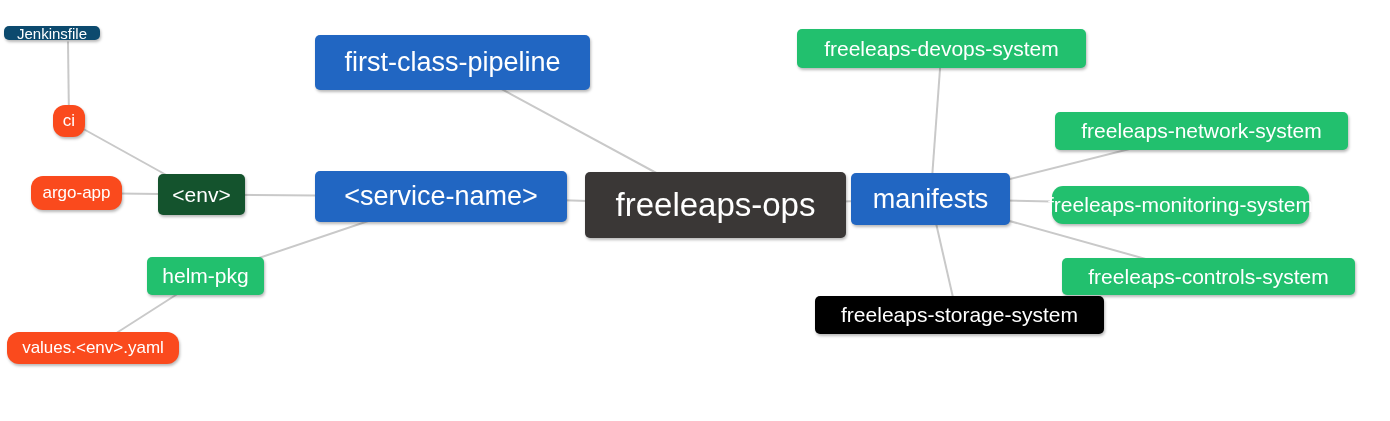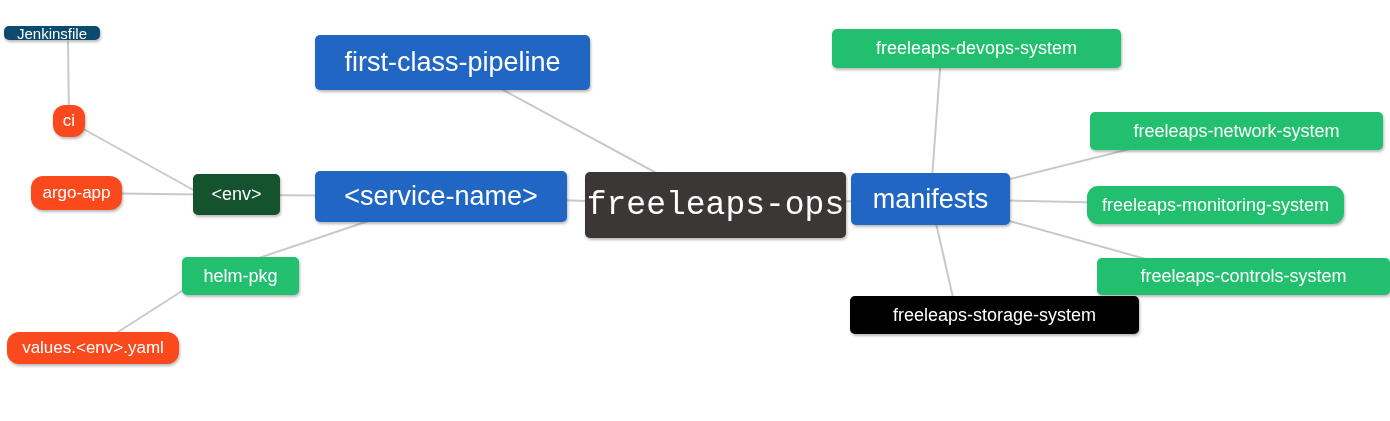--- a/index.html
+++ b/index.html
@@ -24,21 +24,21 @@
     justify-content: center;
     color: #ffffff;
     border-radius: 5px;
     box-shadow: 1px 2px 3px rgba(0,0,0,0.28);
     white-space: nowrap;
     cursor: default;
     box-sizing: border-box;
   }
   .lvl1 { font-size: 33px; }
   .lvl2 { font-size: 27px; }
-  .lvl3 { font-size: 18px; margin-left: 35px; }
+  .lvl3 { font-size: 21px; }
   .lvl4 { font-size: 17px; border-radius: 12px; }
   .lvl5 { font-size: 15px; }
 </style>
 </head>
 <body>
 
 <div class="stage">
   <svg class="edge-layer" viewBox="0 0 1390 421" xmlns="http://www.w3.org/2000/svg">
       <line x1="68" y1="41.5" x2="69" y2="121" stroke="#c9c9c9" stroke-width="2"></line>
       <line x1="69" y1="121" x2="201.5" y2="194.5" stroke="#c9c9c9" stroke-width="2"></line>
@@ -49,21 +49,21 @@
       <line x1="452.5" y1="62.5" x2="715.5" y2="205" stroke="#c9c9c9" stroke-width="2"></line>
       <line x1="441" y1="196.5" x2="715.5" y2="205" stroke="#c9c9c9" stroke-width="2"></line>
       <line x1="715.5" y1="205" x2="930.5" y2="199" stroke="#c9c9c9" stroke-width="2"></line>
       <line x1="930.5" y1="199" x2="941.5" y2="48.5" stroke="#c9c9c9" stroke-width="2"></line>
       <line x1="930.5" y1="199" x2="1201.5" y2="131" stroke="#c9c9c9" stroke-width="2"></line>
       <line x1="930.5" y1="199" x2="1214" y2="205" stroke="#c9c9c9" stroke-width="2"></line>
       <line x1="930.5" y1="199" x2="1208.5" y2="276.5" stroke="#c9c9c9" stroke-width="2"></line>
       <line x1="930.5" y1="199" x2="959.5" y2="326" stroke="#c9c9c9" stroke-width="2"></line>
     </svg>
 
-<div class="node lvl1" style="left: 585px; top: 172px; width: 261px; height: 66px; background: rgb(58, 55, 54); font-family: Liberation Mono, monospace;">freeleaps-ops</div>
+<div class="node lvl1" style="left: 585px; top: 172px; width: 261px; height: 66px; background: rgb(58, 55, 54);">freeleaps-ops</div>
     <div class="node lvl2" style="left: 315px; top: 35px; width: 275px; height: 55px; background: rgb(33, 102, 194);">first-class-pipeline</div>
     <div class="node lvl2" style="left: 315px; top: 171px; width: 252px; height: 51px; background: rgb(33, 102, 194);">&lt;service-name&gt;</div>
     <div class="node lvl2" style="left: 851px; top: 173px; width: 159px; height: 52px; background: rgb(33, 102, 194);">manifests</div>
     <div class="node lvl3" style="left: 158px; top: 174px; width: 87px; height: 41px; background: #14532d;">&lt;env&gt;</div>
     <div class="node lvl3" style="left: 147px; top: 257px; width: 117px; height: 38px; background: rgb(34, 192, 110);">helm-pkg</div>
     <div class="node lvl3" style="left: 797px; top: 29px; width: 289px; height: 39px; background: rgb(34, 192, 110);">freeleaps-devops-system</div>
     <div class="node lvl3" style="left: 1055px; top: 112px; width: 293px; height: 38px; background: rgb(34, 192, 110);">freeleaps-network-system</div>
     <div class="node lvl3" style="left: 1052px; top: 186px; width: 257px; height: 38px; background: rgb(34, 192, 110); border-radius: 11px;">freeleaps-monitoring-system</div>
     <div class="node lvl3" style="left: 1062px; top: 258px; width: 293px; height: 37px; background: rgb(34, 192, 110);">freeleaps-controls-system</div>
     <div class="node lvl3" style="left: 815px; top: 296px; width: 289px; height: 38px; background: #000000;">freeleaps-storage-system</div>

